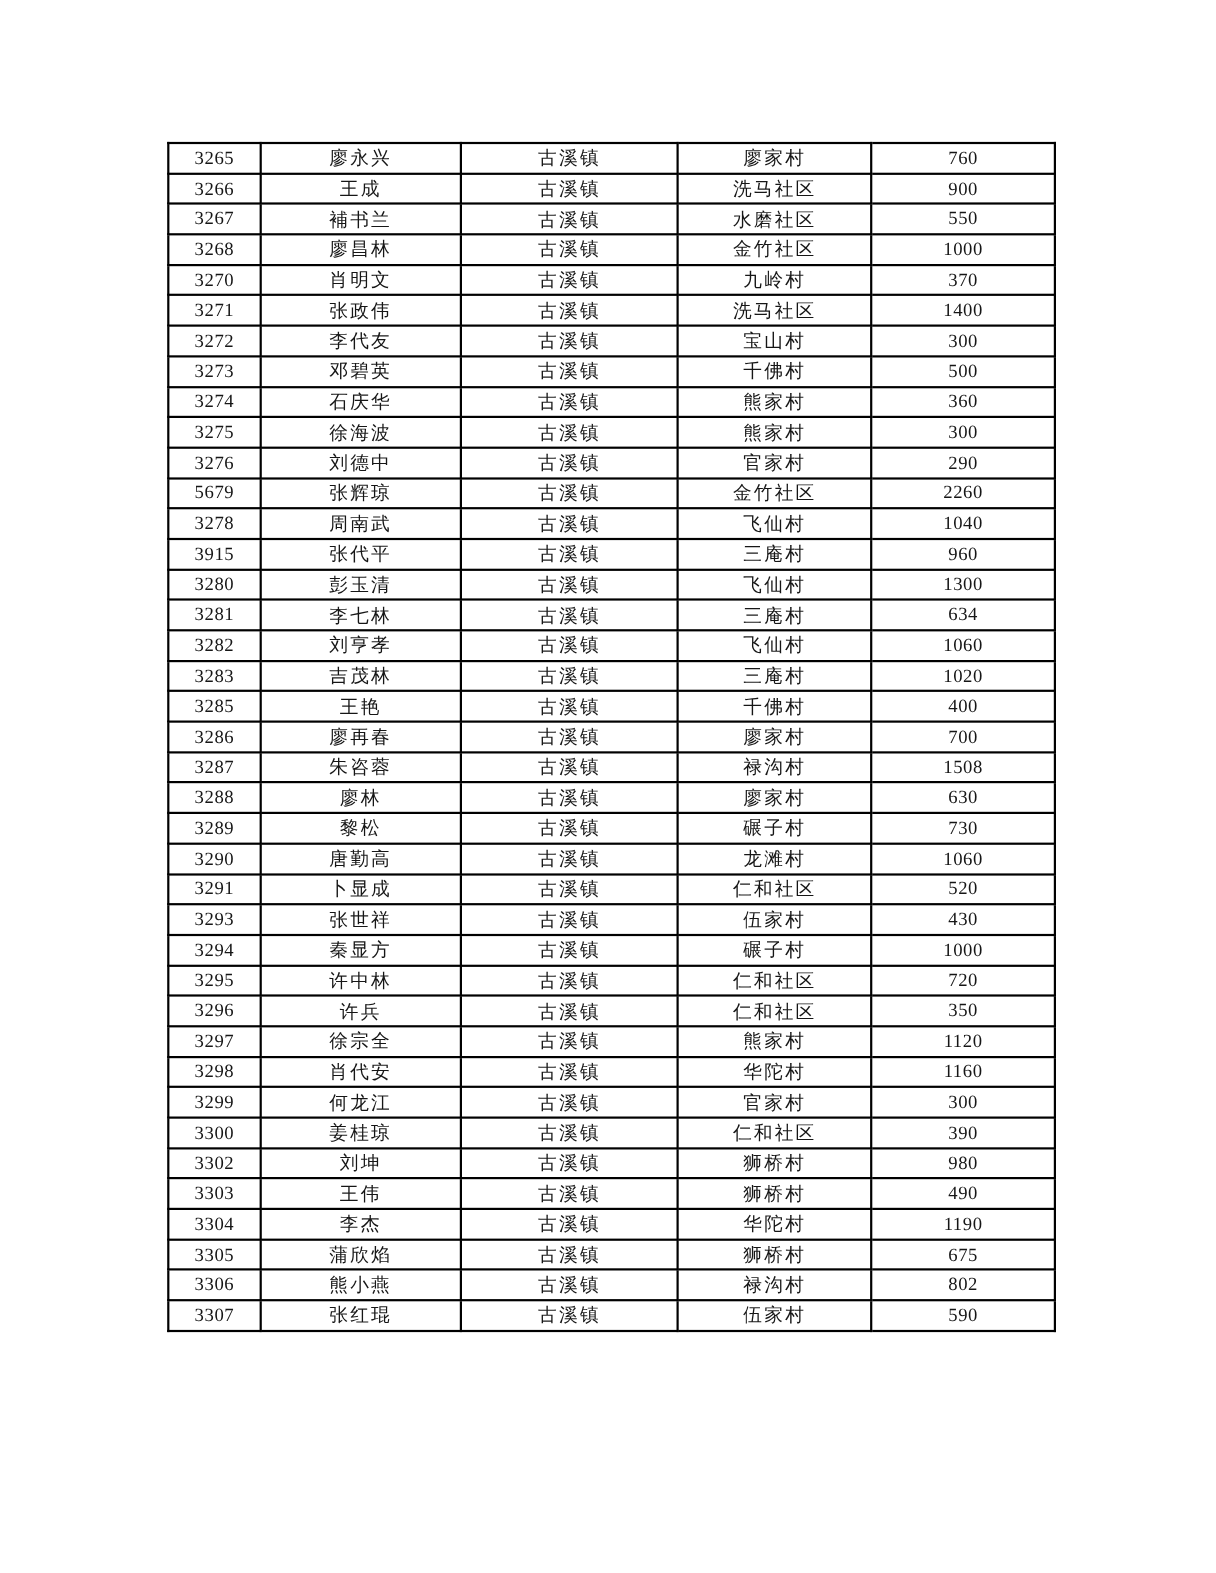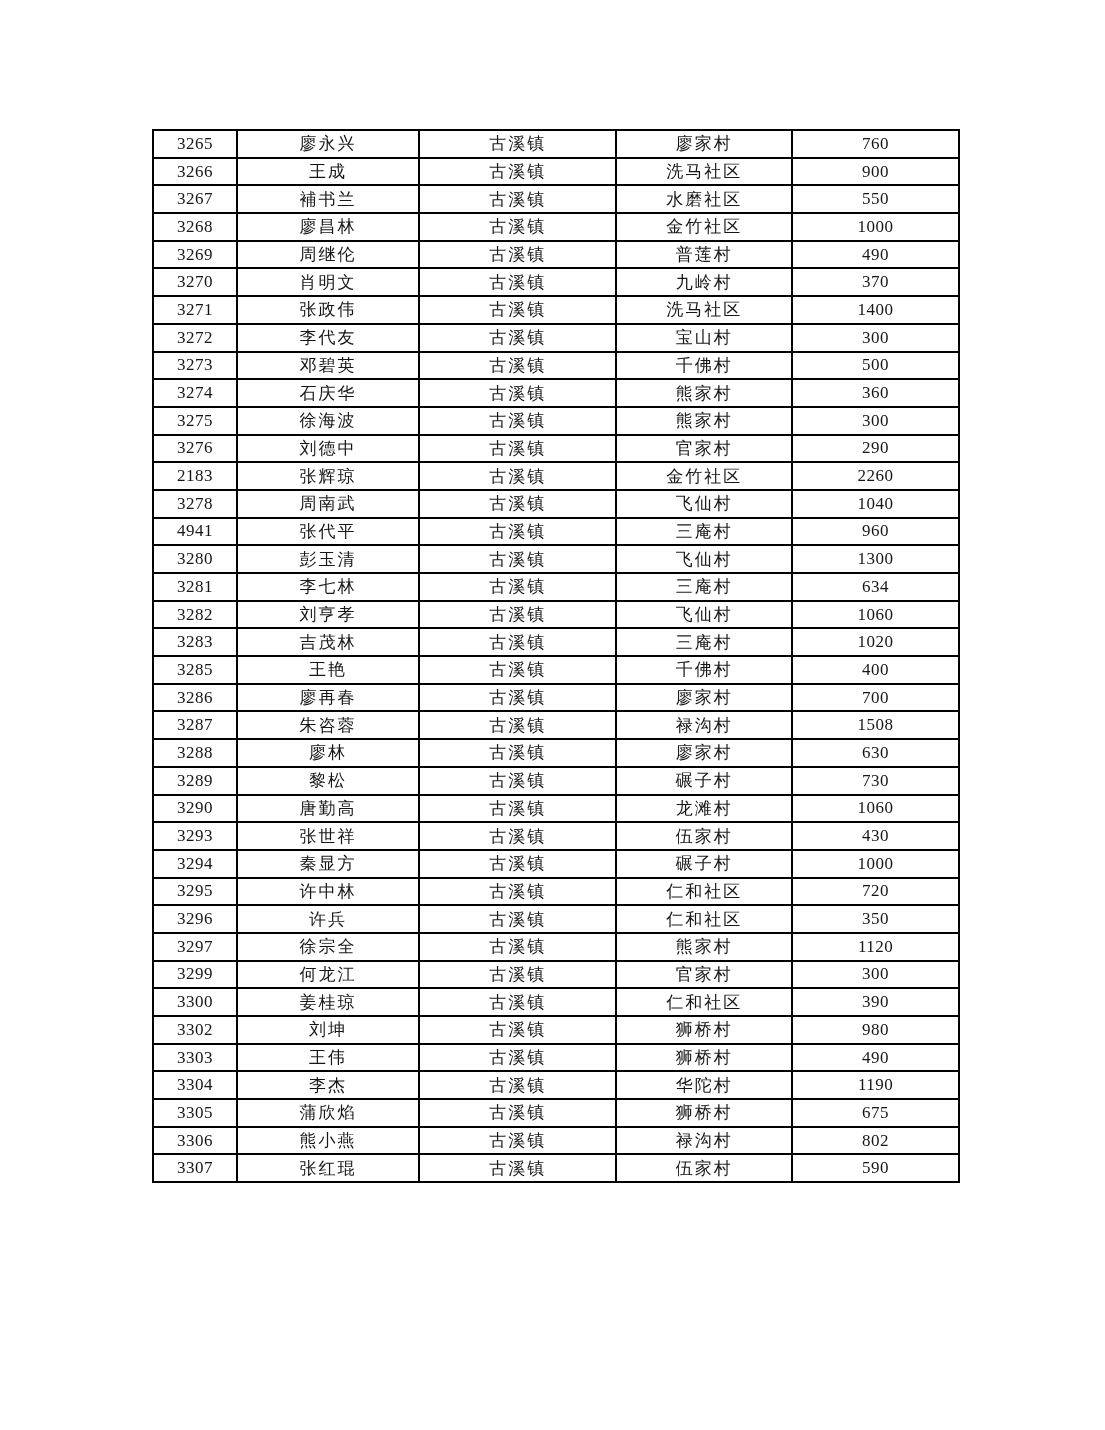--- a/index.html
+++ b/index.html
@@ -79,27 +79,20 @@
           <td class="col-amount">550</td>
         </tr>
         <tr>
           <td class="col-id">3268</td>
           <td class="col-name">廖昌林</td>
           <td class="col-town">古溪镇</td>
           <td class="col-village">金竹社区</td>
           <td class="col-amount">1000</td>
         </tr>
         <tr>
-          <td class="col-id">3269</td>
-          <td class="col-name">周继伦</td>
-          <td class="col-town">古溪镇</td>
-          <td class="col-village">普莲村</td>
-          <td class="col-amount">490</td>
-        </tr>
-        <tr>
           <td class="col-id">3270</td>
           <td class="col-name">肖明文</td>
           <td class="col-town">古溪镇</td>
           <td class="col-village">九岭村</td>
           <td class="col-amount">370</td>
         </tr>
         <tr>
           <td class="col-id">3271</td>
           <td class="col-name">张政伟</td>
           <td class="col-town">古溪镇</td>
@@ -135,35 +128,35 @@
           <td class="col-amount">300</td>
         </tr>
         <tr>
           <td class="col-id">3276</td>
           <td class="col-name">刘德中</td>
           <td class="col-town">古溪镇</td>
           <td class="col-village">官家村</td>
           <td class="col-amount">290</td>
         </tr>
         <tr>
-          <td class="col-id">2183</td>
+          <td class="col-id">5679</td>
           <td class="col-name">张辉琼</td>
           <td class="col-town">古溪镇</td>
           <td class="col-village">金竹社区</td>
           <td class="col-amount">2260</td>
         </tr>
         <tr>
           <td class="col-id">3278</td>
           <td class="col-name">周南武</td>
           <td class="col-town">古溪镇</td>
           <td class="col-village">飞仙村</td>
           <td class="col-amount">1040</td>
         </tr>
         <tr>
-          <td class="col-id">4941</td>
+          <td class="col-id">3915</td>
           <td class="col-name">张代平</td>
           <td class="col-town">古溪镇</td>
           <td class="col-village">三庵村</td>
           <td class="col-amount">960</td>
         </tr>
         <tr>
           <td class="col-id">3280</td>
           <td class="col-name">彭玉清</td>
           <td class="col-town">古溪镇</td>
           <td class="col-village">飞仙村</td>
@@ -226,20 +219,27 @@
           <td class="col-amount">730</td>
         </tr>
         <tr>
           <td class="col-id">3290</td>
           <td class="col-name">唐勤高</td>
           <td class="col-town">古溪镇</td>
           <td class="col-village">龙滩村</td>
           <td class="col-amount">1060</td>
         </tr>
         <tr>
+          <td class="col-id">3291</td>
+          <td class="col-name">卜显成</td>
+          <td class="col-town">古溪镇</td>
+          <td class="col-village">仁和社区</td>
+          <td class="col-amount">520</td>
+        </tr>
+        <tr>
           <td class="col-id">3293</td>
           <td class="col-name">张世祥</td>
           <td class="col-town">古溪镇</td>
           <td class="col-village">伍家村</td>
           <td class="col-amount">430</td>
         </tr>
         <tr>
           <td class="col-id">3294</td>
           <td class="col-name">秦显方</td>
           <td class="col-town">古溪镇</td>
@@ -259,20 +259,27 @@
           <td class="col-town">古溪镇</td>
           <td class="col-village">仁和社区</td>
           <td class="col-amount">350</td>
         </tr>
         <tr>
           <td class="col-id">3297</td>
           <td class="col-name">徐宗全</td>
           <td class="col-town">古溪镇</td>
           <td class="col-village">熊家村</td>
           <td class="col-amount">1120</td>
+        </tr>
+        <tr>
+          <td class="col-id">3298</td>
+          <td class="col-name">肖代安</td>
+          <td class="col-town">古溪镇</td>
+          <td class="col-village">华陀村</td>
+          <td class="col-amount">1160</td>
         </tr>
         <tr>
           <td class="col-id">3299</td>
           <td class="col-name">何龙江</td>
           <td class="col-town">古溪镇</td>
           <td class="col-village">官家村</td>
           <td class="col-amount">300</td>
         </tr>
         <tr>
           <td class="col-id">3300</td>

